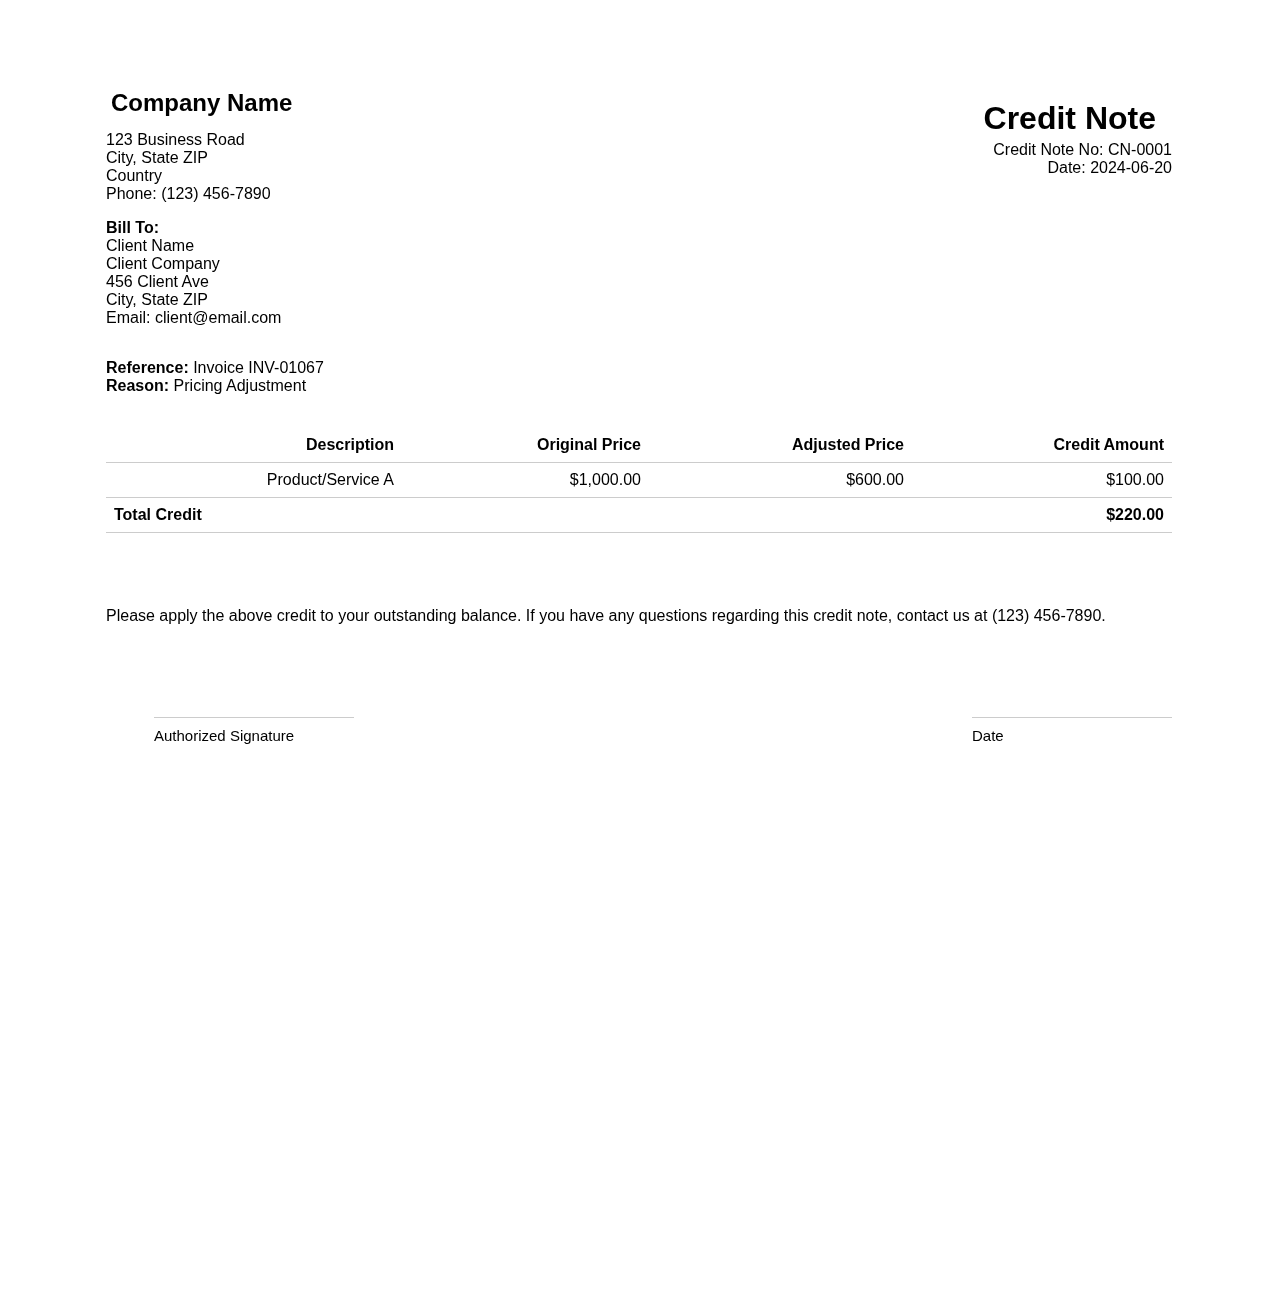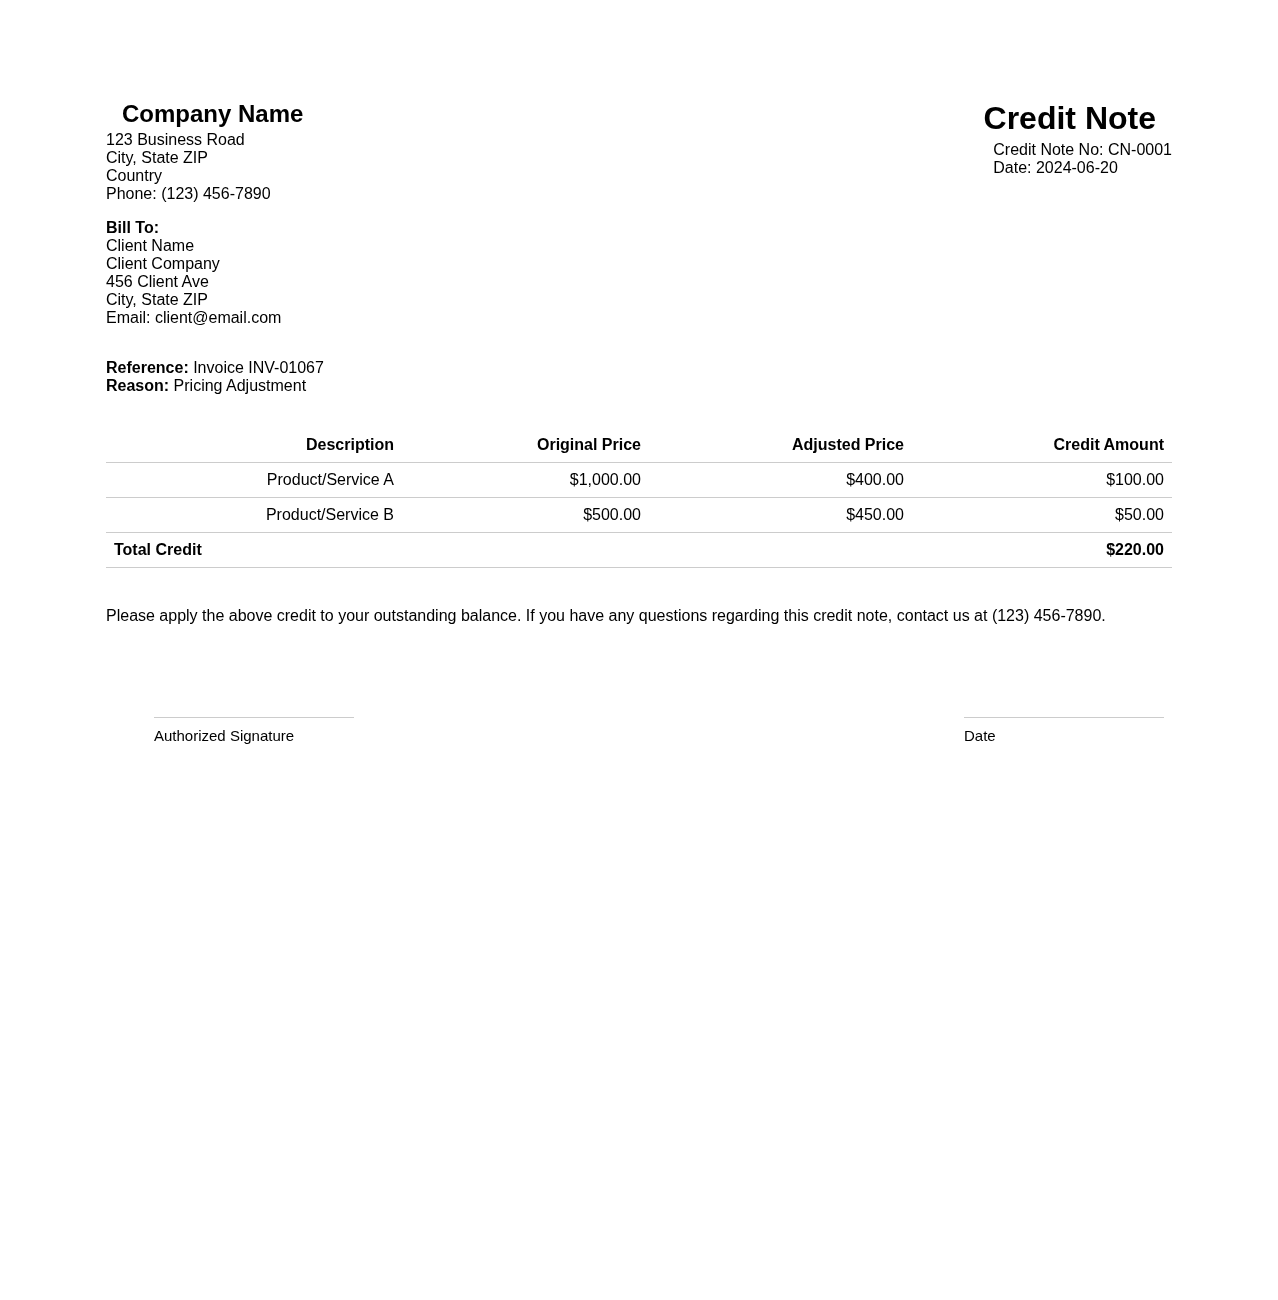--- a/index.html
+++ b/index.html
@@ -4,37 +4,37 @@
   <style>
     html, body { margin: 0; padding: 0; background: #ffffff; }
     body {
       width: 1278px; height: 1300px;
       font-family: "Liberation Sans", sans-serif;
       color: #000;
       font-size: 16px;
       position: relative;
     }
     .page { position: absolute; left: 106px; top: 0; width: 1066px; }
-    .company-name { position: absolute; left: 0; top: 84px; font-size: 24px; font-weight: bold; line-height: 28px; margin: 16px; }
+    .company-name { position: absolute; left: 0; top: 84px; font-size: 24px; font-weight: bold; line-height: 28px; margin: 5px; }
     .company-address { position: absolute; left: 0; top: 131px; line-height: 18px; }
     .doc-title { position: absolute; right: 0; top: 84px; font-size: 32px; font-weight: bold; line-height: 36px; margin: 16px; text-align: right; }
-    .doc-meta { position: absolute; right: 0; top: 141px; line-height: 18px; text-align: left; }
+    .doc-meta { position: absolute; right: 0; top: 141px; line-height: 18px; text-align: right; }
     .bill-to { position: absolute; left: 0; top: 219px; line-height: 18px; }
     .bill-to .lbl { font-weight: bold; }
     .refs { position: absolute; left: 0; top: 359px; line-height: 18px; }
     .refs b { font-weight: bold; }
     table.items { position: absolute; left: 0; top: 427px; width: 1066px; border-collapse: collapse; }
     table.items th, table.items td { text-align: right; padding: 0 8px; height: 34px; border-bottom: 1px solid #cccccc; font-size: 16px; }
     table.items th { font-weight: bold; height: 35px; }
     table.items td.total-label { text-align: left; font-weight: bold; }
     table.items td.total-value { font-weight: bold; }
     .note { position: absolute; left: 0; top: 591px; line-height: 18px; white-space: nowrap; }
     .sig { position: absolute; top: 717px; width: 200px; border-top: 1px solid #cccccc; padding-top: 9px; font-size: 15px; margin-left: 48px; }
     .sig.left { left: 0; }
-    .sig.right { right: 8px; }
+    .sig.right { right: 0; }
   </style>
 </head>
 <body>
 
 <div class="page">
   <h2 class="company-name">Company Name</h2>
   <div class="company-address">
     <div>123 Business Road</div>
     <div>City, State ZIP</div>
     <div>Country</div>
@@ -73,28 +73,22 @@
         <th>Description</th>
         <th>Original Price</th>
         <th>Adjusted Price</th>
         <th>Credit Amount</th>
       </tr>
     </thead>
     <tbody>
       <tr>
         <td>Product/Service A</td>
         <td>$1,000.00</td>
-        <td>$400.00</td>
+        <td>$600.00</td>
         <td>$100.00</td>
-      </tr>
-      <tr>
-        <td>Product/Service B</td>
-        <td>$500.00</td>
-        <td>$450.00</td>
-        <td>$50.00</td>
       </tr>
       <tr>
         <td colspan="3" class="total-label">Total Credit</td>
         <td class="total-value">$220.00</td>
       </tr>
     </tbody>
   </table>
 
   <p class="note">Please apply the above credit to your outstanding balance. If you have any questions regarding this credit note, contact us at (123) 456-7890.</p>
 

